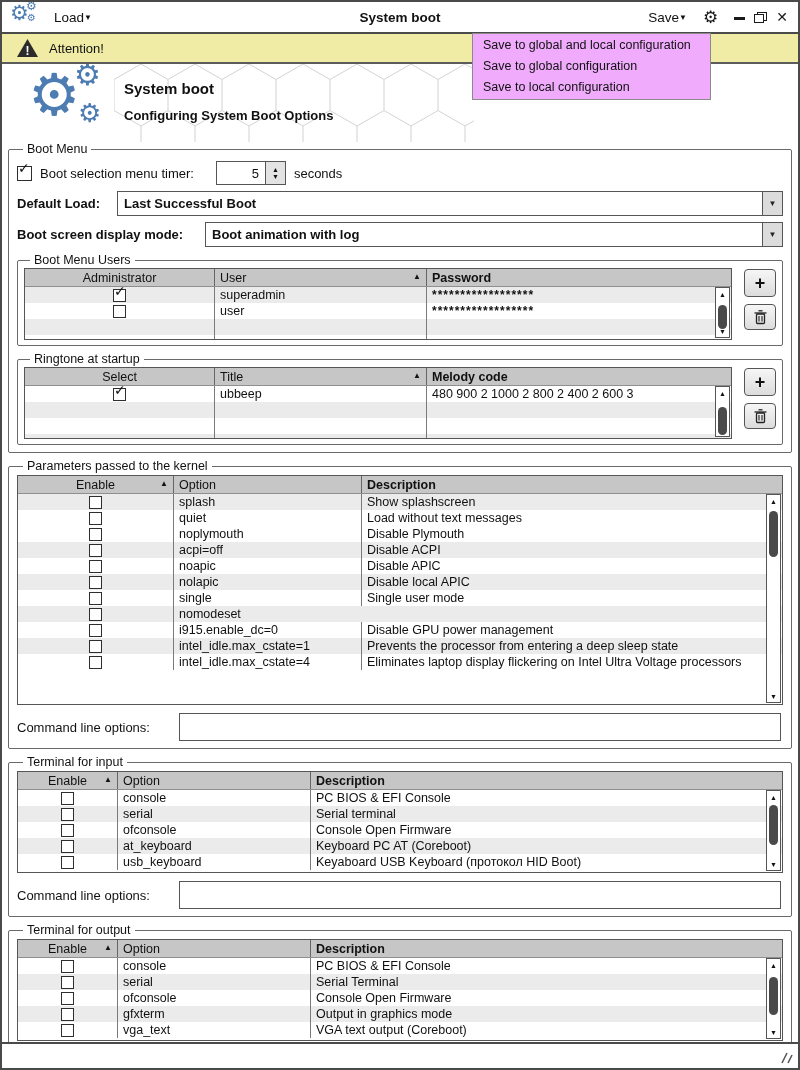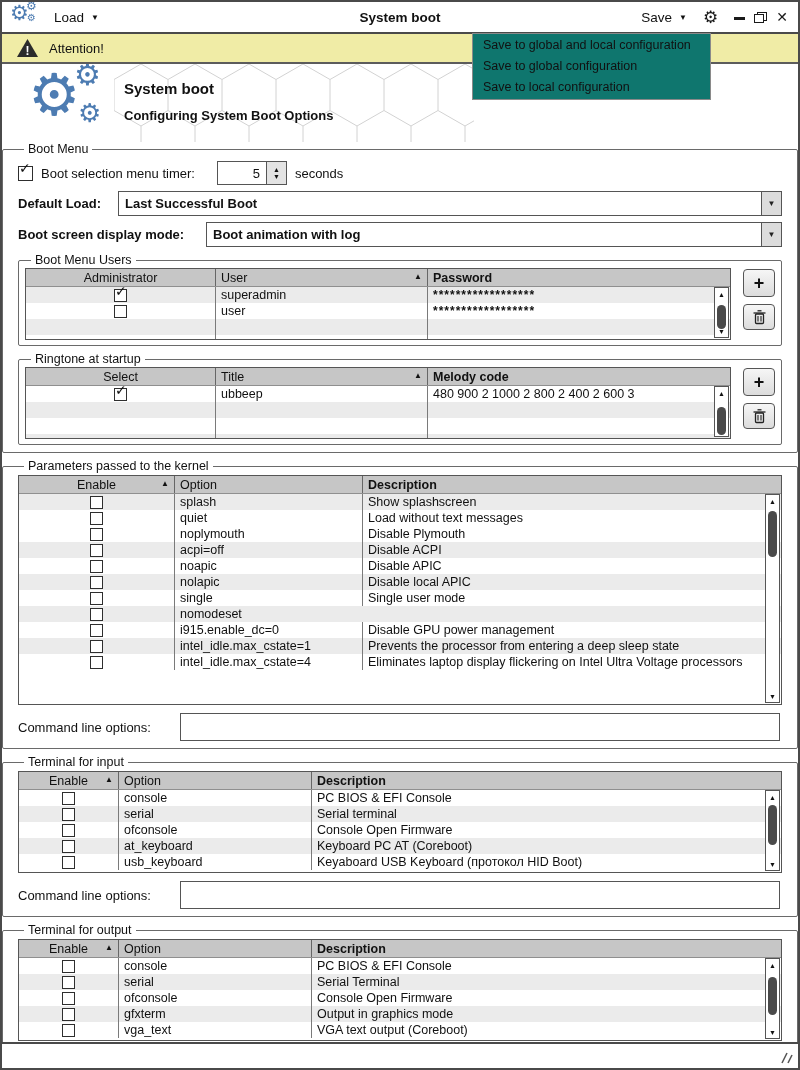--- a/index.html
+++ b/index.html
@@ -4,47 +4,47 @@
 <style>
   html,body{margin:0;padding:0;background:#fff;}
   .window{position:relative;width:796px;height:1066px;border:2px solid #4a4a4a;background:#fff;
           font-family:"Liberation Sans",sans-serif;color:#111;overflow:hidden;}
   
   .titlebar{position:relative;height:30px;border-bottom:2px solid #4a4a4a;display:flex;align-items:center;padding:0 10px;background:#fff;}
   .gears-mini{position:relative;width:30px;height:24px;margin-right:12px;}
   .gears-mini .g1{position:absolute;left:-2px;top:-4px;font-size:21px;color:#4d7cb2;font-family:"DejaVu Sans",sans-serif;}
   .gears-mini .g2{position:absolute;left:14px;top:-6px;font-size:12px;color:#4d7cb2;font-family:"DejaVu Sans",sans-serif;}
   .gears-mini .g3{position:absolute;left:15px;top:7px;font-size:10px;color:#4d7cb2;font-family:"DejaVu Sans",sans-serif;}
-  .menu-btn{display:flex;align-items:center;gap:7px;font-size:13.5px;cursor:default;}
+  .menu-btn{display:flex;align-items:center;font-size:13.5px;cursor:default;}
   .caret{font-size:8px;color:#111;}
   .tb-title{position:absolute;left:0;right:0;text-align:center;font-weight:bold;font-size:13.5px;pointer-events:none;}
   .tb-right{margin-left:auto;display:flex;gap:16px;}
   .gear-black{font-size:17px;color:#1a1a1a;font-family:"DejaVu Sans",sans-serif;line-height:1;}
   .winctl{display:flex;align-items:center;gap:9px;}
   .ic-min{width:11px;height:3px;background:#1a1a1a;margin-top:2px;}
   .ic-max{position:relative;width:13px;height:11px;}
   .ic-max .b{position:absolute;right:0;top:0;width:8px;height:7px;border:1.5px solid #1a1a1a;background:#fff;}
   .ic-max .f{position:absolute;left:0;bottom:0;width:8px;height:7px;border:1.5px solid #1a1a1a;background:#fff;}
   .ic-close{font-size:14px;line-height:1;color:#1a1a1a;}
   
   .attention{height:28px;background:#f0eca6;border-bottom:2px solid #5c5c5c;display:flex;align-items:center;gap:10px;padding-left:14px;font-size:13px;}
   
-  .save-menu{position:absolute;left:470px;top:31px;width:237px;background:#0f766e;border:1.5px solid #8a8a8a;z-index:30;padding:1px 0;}
+  .save-menu{position:absolute;left:470px;top:31px;width:237px;background:#f0abfc;border:1.5px solid #8a8a8a;z-index:30;padding:1px 0;}
   .save-menu .item{height:21px;line-height:21px;padding-left:10px;font-size:12.5px;white-space:nowrap;}
   
   .apphead{position:relative;height:78px;overflow:hidden;}
   .hexes{position:absolute;left:112px;top:0;}
   .logo{position:absolute;left:26px;top:0;width:84px;height:78px;}
   .logo .g1{position:absolute;left:0;top:2px;font-size:58px;color:#4d7cb2;font-family:"DejaVu Sans",sans-serif;line-height:1;}
   .logo .g2{position:absolute;left:46px;top:-4px;font-size:30px;color:#4d7cb2;font-family:"DejaVu Sans",sans-serif;line-height:1;}
   .logo .g3{position:absolute;left:50px;top:36px;font-size:26px;color:#4d7cb2;font-family:"DejaVu Sans",sans-serif;line-height:1;}
   .htitle{position:absolute;left:122px;top:16px;font-size:15px;font-weight:bold;}
   .hsub{position:absolute;left:122px;top:44px;font-size:13px;font-weight:bold;}
   
-  fieldset{margin:0 0;border:1.5px solid #6a6a6a;border-radius:2px;padding:2px 15px 7px;}
+  fieldset{margin:0 6px;border:1.5px solid #6a6a6a;border-radius:2px;padding:2px 8px 7px;}
   fieldset.sub{margin:6px 0 0;padding:1px 6px 5px;}
   legend{font-size:12.5px;padding:0 4px;margin-left:6px;}
   .gap{height:6px;}
   
   .row{display:flex;align-items:center;}
   .row-timer{margin:3px 0 4px;gap:8px;}
   .lbl{font-size:13px;}
   .cb{position:relative;width:11px;height:11px;border:1.5px solid #2e2e2e;background:#fff;display:inline-block;flex:none;}
   .cb.checked::after{content:"✓";position:absolute;left:0;top:-7px;font-size:14px;font-weight:bold;color:#111;font-family:"DejaVu Sans",sans-serif;}
   .cb-big{width:13px;height:13px;}

